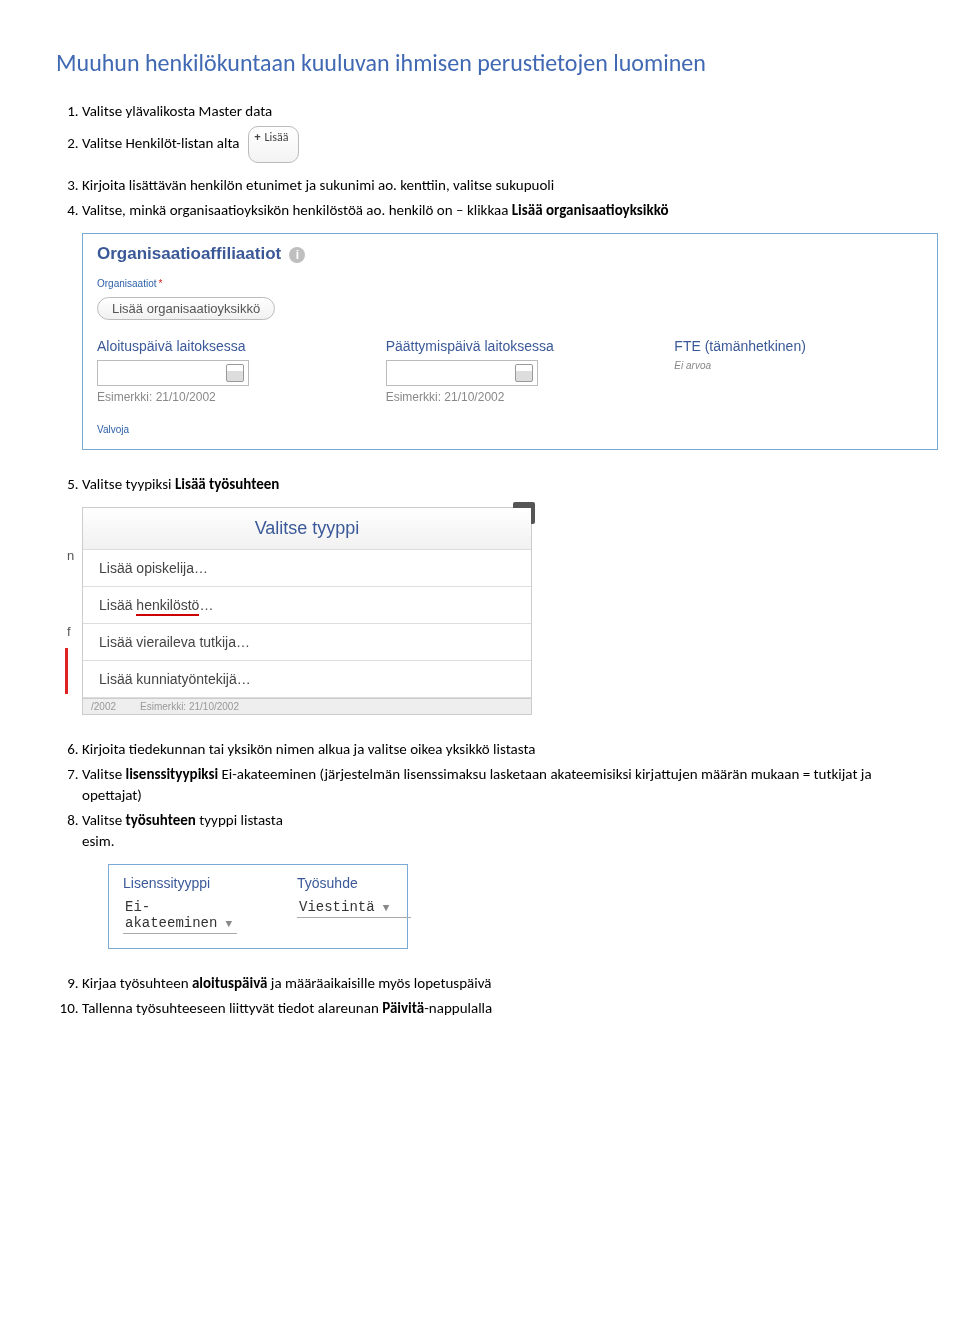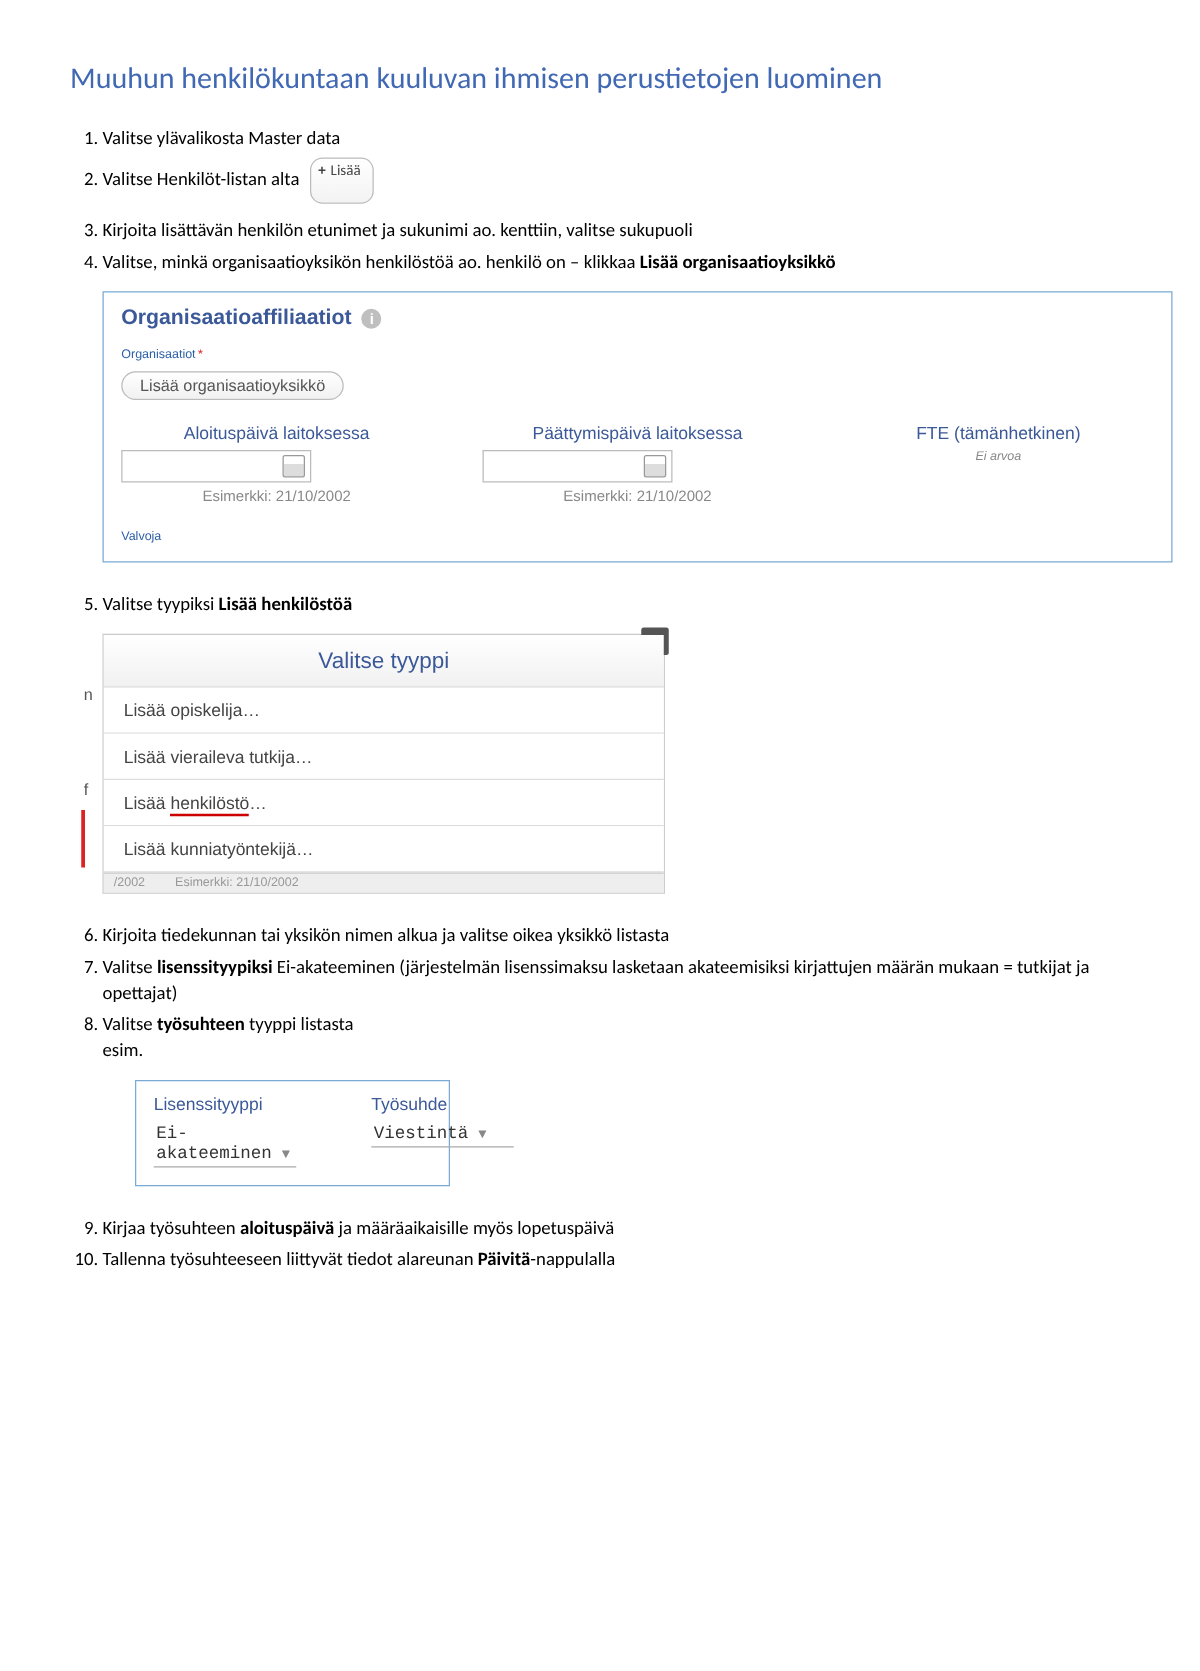--- a/index.html
+++ b/index.html
@@ -84,21 +84,21 @@
     font-size: 13px;
     background: linear-gradient(#fff,#f1f1f1);
     color: #555;
     margin-top: 8px;
   }
   .row3 {
     display: flex;
     gap: 40px;
     margin-top: 18px;
   }
-  .col3 { flex: 1; text-align: center; }
+  .col3 { flex: 1; }
   .fld-label {
     color: #3b5998;
     font-size: 14px;
     margin-bottom: 6px;
   }
   .date-input {
     border: 1px solid #bbb;
     height: 24px;
     width: 150px;
     position: relative;
@@ -186,21 +186,21 @@
     background: #eee;
     border-top: 1px solid #ccc;
     padding: 2px 8px;
     gap: 24px;
   }
 
   
   .shot3 {
     border: 1px solid #7aaad4;
     margin: 12px 0 24px 52px;
-    width: 252px;
+    width: 300px;
     padding: 10px 14px 14px 14px;
     box-sizing: border-box;
     font-family: Arial, sans-serif;
     background: #fff;
   }
   .dd {
     display: inline-block;
     border-bottom: 1px solid #aaa;
     padding: 2px 2px;
     font-size: 14px;
@@ -257,33 +257,33 @@
     </div>
     <div class="col3">
       <div class="fld-label">FTE (tämänhetkinen)</div>
       <div class="noval">Ei arvoa</div>
     </div>
   </div>
   <div class="section-label-blue" style="margin-top:20px;">Valvoja</div>
 </div>
 
 <ol start="5" id="step5ol">
-    <li>Valitse tyypiksi <b>Lisää henkilöstöä</b></li>
+    <li>Valitse tyypiksi <b>Lisää työsuhteen</b></li>
   </ol>
 
 <div class="shot2">
   <div class="side-letter" style="top:40px;">n</div>
   <div class="side-letter" style="top:116px;">f</div>
   <div class="side-bar" style="top:140px;height:46px;"></div>
   <div class="close-x">×</div>
   <div class="shot2-header">Valitse tyyppi</div>
   <div id="typelist">
       <div class="type-item">Lisää opiskelija…</div>
+      <div class="type-item">Lisää <span class="underline-red">henkilöstö</span>…</div>
       <div class="type-item">Lisää vieraileva tutkija…</div>
-      <div class="type-item">Lisää <span class="underline-red">henkilöstö</span>…</div>
       <div class="type-item">Lisää kunniatyöntekijä…</div>
     </div>
   <div class="shot2-foot">
     <span>/2002</span>
     <span>Esimerkki: 21/10/2002</span>
   </div>
 </div>
 
 <ol start="6" id="steps3">
     <li>Kirjoita tiedekunnan tai yksikön nimen alkua ja valitse oikea yksikkö listasta</li>

